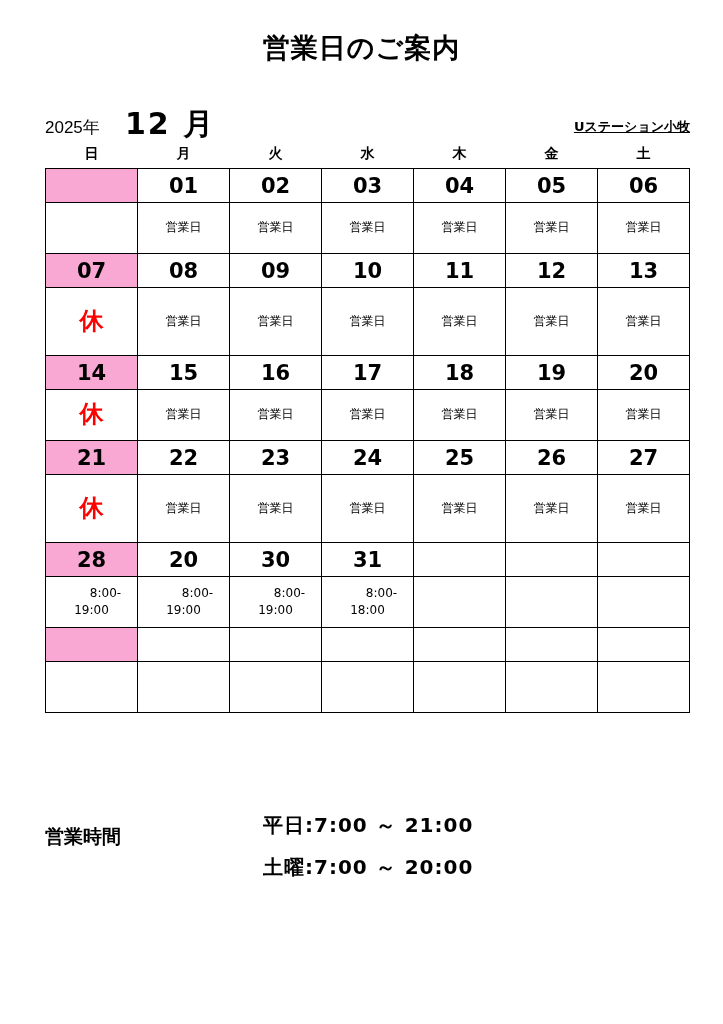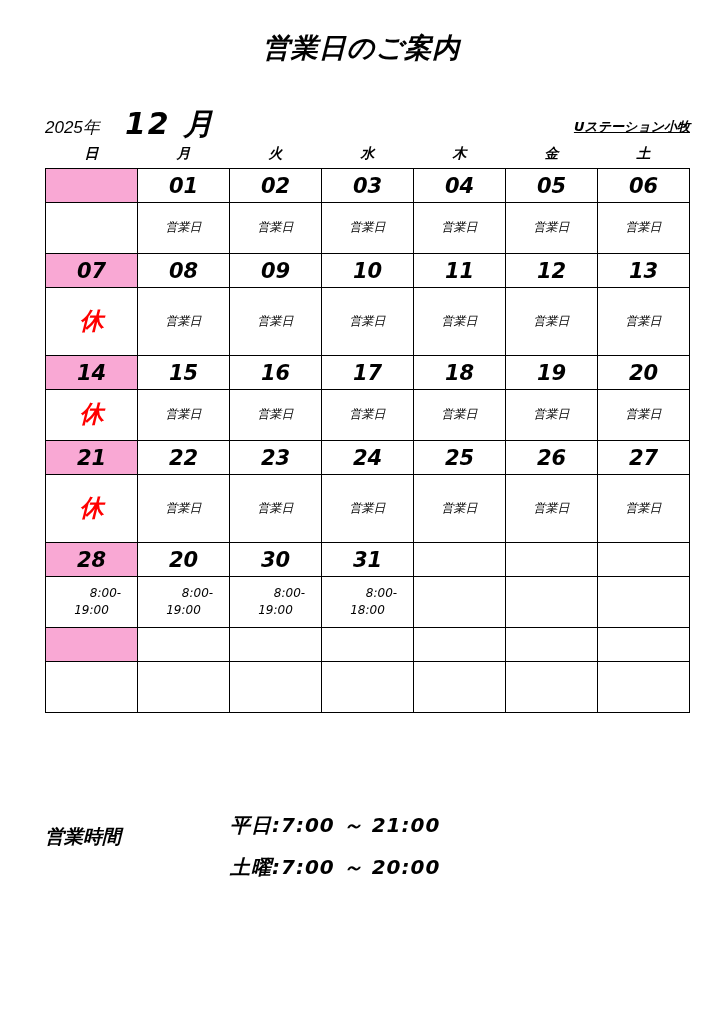--- a/index.html
+++ b/index.html
@@ -14,21 +14,20 @@
     font-family: "Liberation Sans", "DejaVu Sans", sans-serif;
     color: #000000;
     overflow: hidden;
   }
 
   .page {
     position: absolute;
     left: 0; top: 0;
     width: 715px;
     height: 1024px;
-    font-style: italic;
   }
 
   .doc-title {
     position: absolute;
     top: 30px;
     left: 0;
     width: 723px;
     text-align: center;
     font-family: "DejaVu Sans", sans-serif;
     font-weight: bold;
@@ -145,20 +144,21 @@
     position: absolute;
     left: 185px;
     top: 0;
   }
   .footer-line {
     font-size: 20px;
     font-weight: bold;
     font-family: "DejaVu Sans", sans-serif;
     margin-bottom: 15px;
     letter-spacing: 1px;
+    margin-left: 33px;
   }
 </style>
 </head>
 <body>
 
 <div class="page">
 
   <div class="doc-title">営業日のご案内</div>
 
   <div class="header-row">

